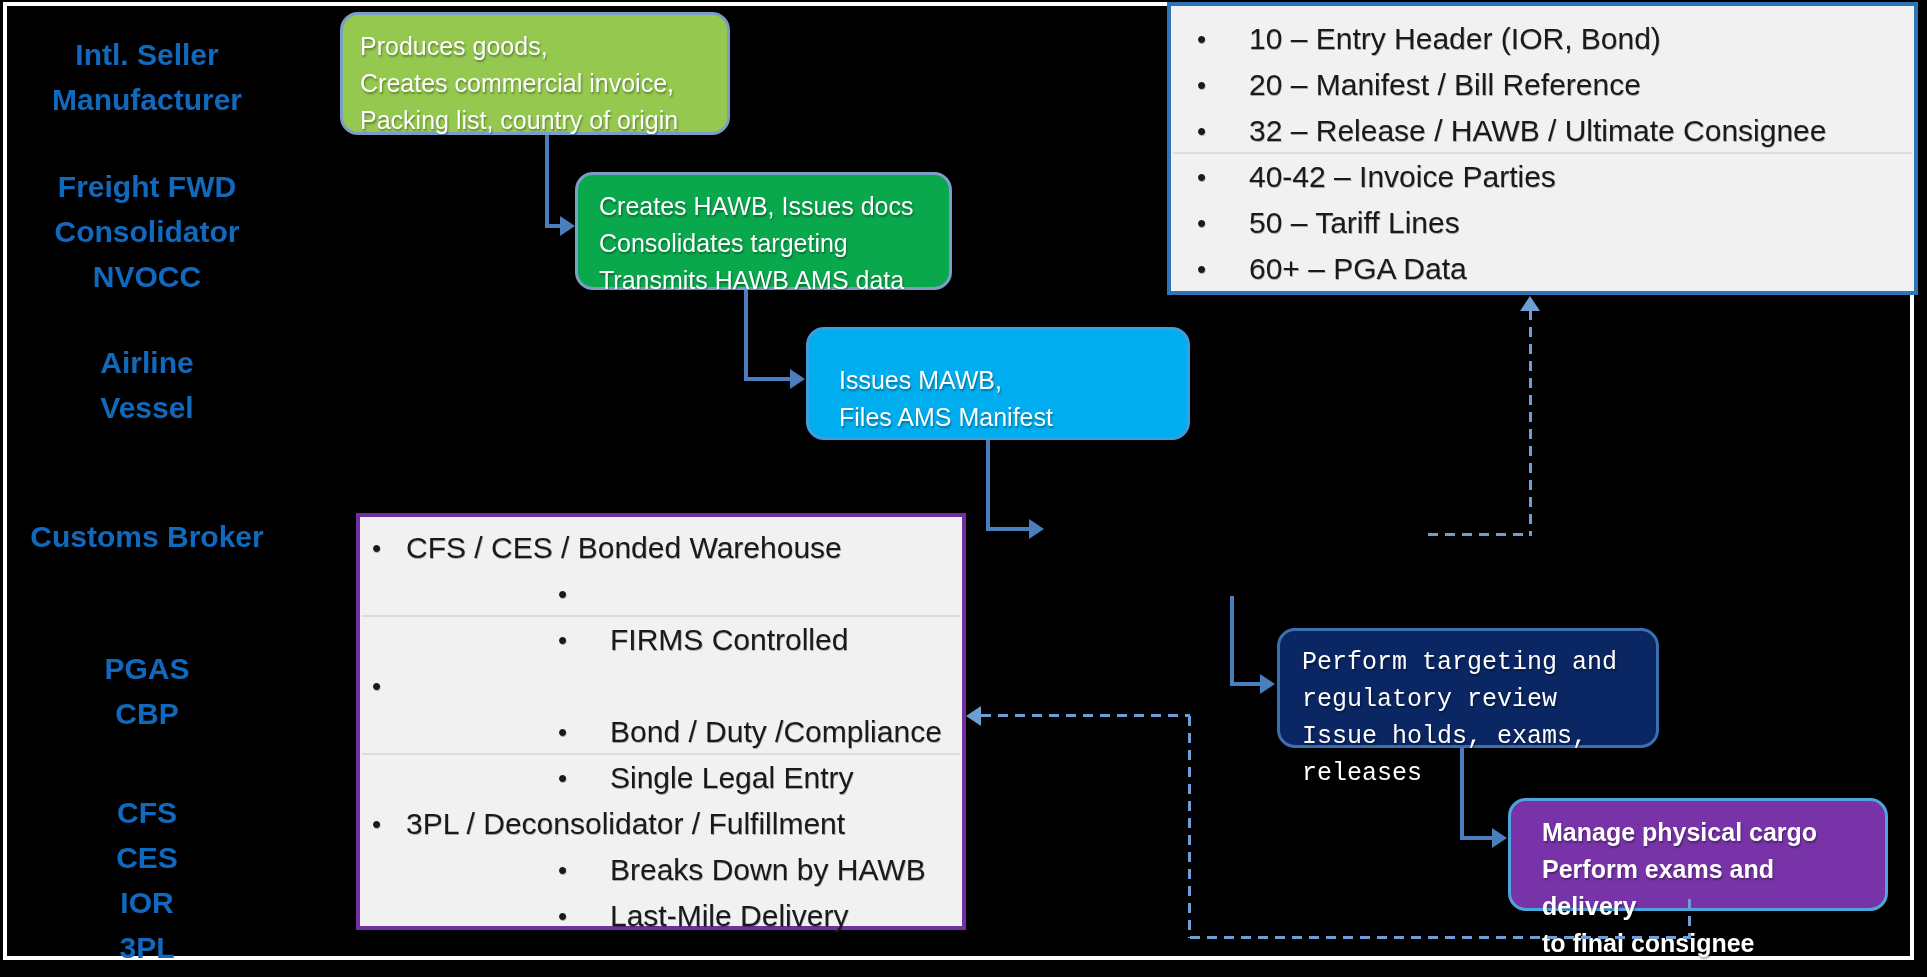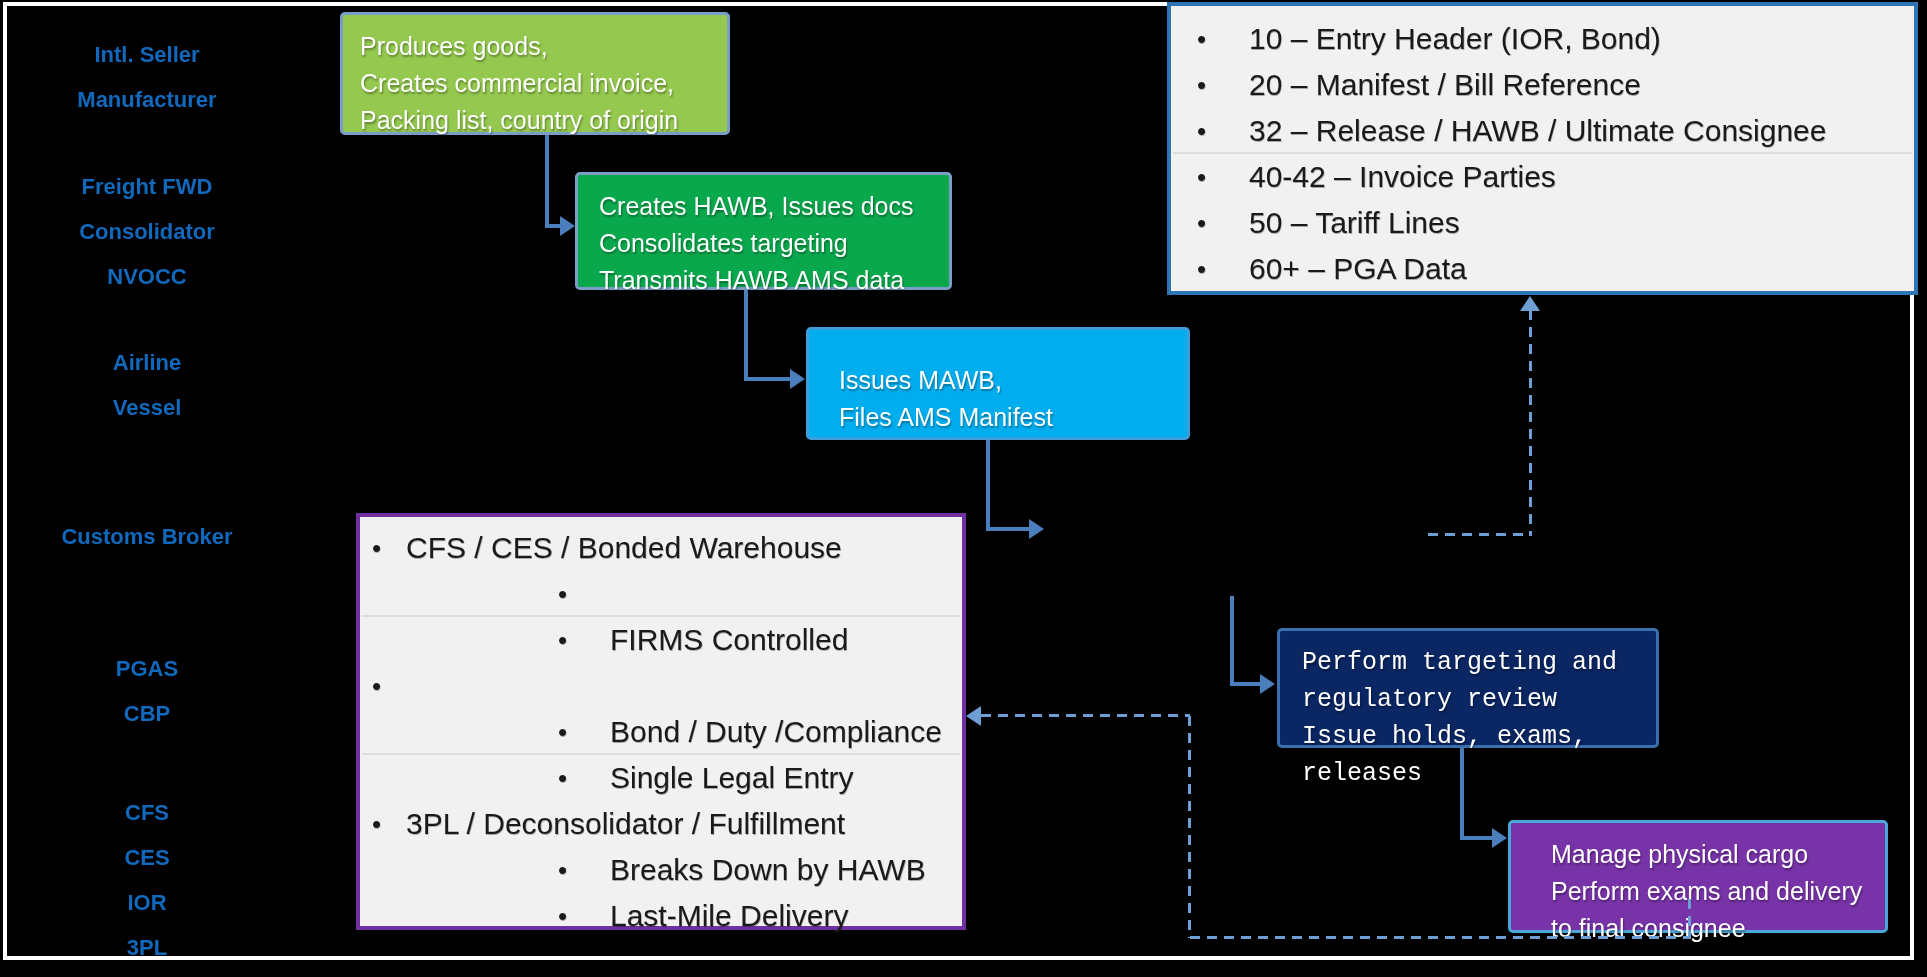--- a/index.html
+++ b/index.html
@@ -24,47 +24,47 @@
   }
 
   
   .actor {
     position: absolute;
     left: 2px;
     width: 290px;
     text-align: center;
     color: var(--actor-text, #1169BE);
     font-weight: 700;
-    font-size: 22px;
+    font-size: 30px;
     line-height: 45px;
     letter-spacing: 0px;
   }
   .a1 { top: 32px; }
   .a2 { top: 164px; }
   .a3 { top: 340px; }
   .a4 { top: 514px; }
   .a5 { top: 646px; }
   .a6 { top: 790px; text-align: center; }
 
   
   .pbox {
     position: absolute;
-    border-radius: 5px;
+    border-radius: 18px;
     color: var(--box-text, #fff);
     font-size: 25px;
     line-height: 37px;
     padding: 13px 14px 0 17px;
     text-shadow: 1px 2px 2px rgba(0,0,0,0.35);
   }
   .b1 { left: 340px; top: 12px;  width: 390px; height: 123px; background: var(--box1-fill); border: 3px solid var(--box1-border); }
   .b2 { left: 575px; top: 172px; width: 377px; height: 118px; background: var(--box2-fill); border: 3px solid var(--box2-border); padding-left: 21px; }
   .b3 { left: 806px; top: 327px; width: 384px; height: 113px; background: var(--box3-fill); border: 3px solid var(--box3-border); padding-left: 30px; padding-top: 32px; }
   .b4 { left: 1045px; top: 472px; width: 381px; height: 124px; background: var(--box4-fill); border: 3px solid var(--box4-border); }
   .b5 { left: 1277px; top: 628px; width: 382px; height: 120px; background: var(--box5-fill); border: 3px solid var(--box5-border); padding-left: 22px; font-family: Liberation Mono, monospace; }
-  .b6 { left: 1508px; top: 820px; width: 380px; height: 113px; background: var(--box6-fill); border: 3px solid var(--box6-border); padding-left: 40px; }
+  .b6 { left: 1508px; top: 798px; width: 380px; height: 113px; background: var(--box6-fill); border: 3px solid var(--box6-border); padding-left: 31px; font-weight: bold; }
 
   
   .panel {
     position: absolute;
     background: var(--panel-fill, #F1F1F1);
     color: var(--panel-text, #1a1a1a);
   }
   .panel1 {
     left: 1167px; top: 2px;
     width: 751px; height: 293px;

